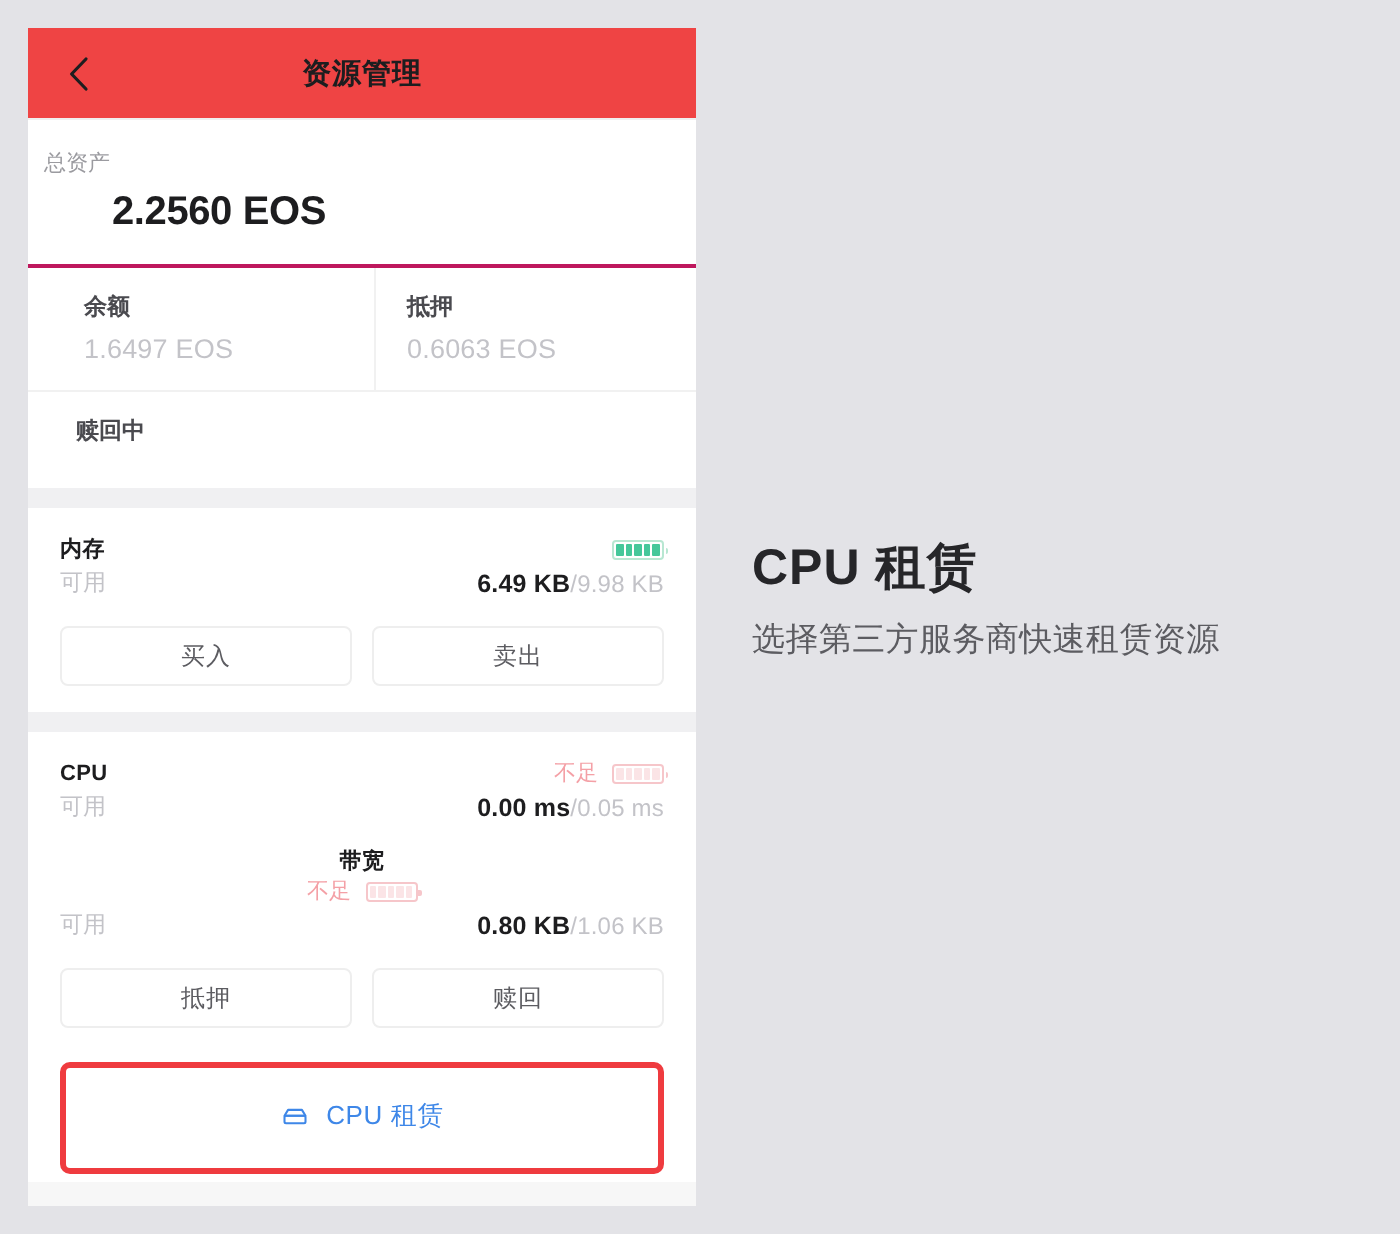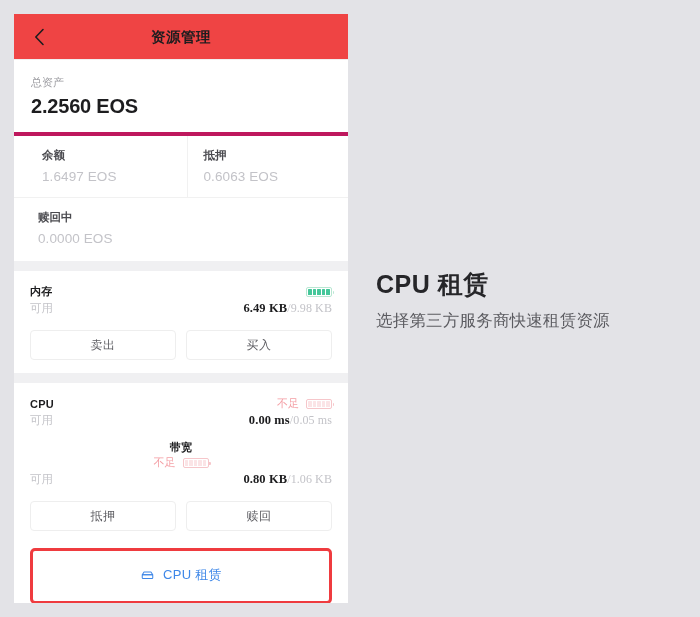--- a/index.html
+++ b/index.html
@@ -56,35 +56,36 @@
     color: #1d1d1f;
     letter-spacing: .5px;
   }
 
   
   .summary-card {
     background: #ffffff;
     padding: 0;
   }
   .total-block {
-    padding: 15px 16px 14px 17px;
-    border-bottom: 4px solid #be185d;
+    padding: 15px 16px 14px 8px;
+    border-bottom: 2px solid #be185d;
   }
   .label-sm {
     font-size: 11px;
     color: #9b9ba0;
     line-height: 1.4;
     margin-bottom: 5px;
   }
   .total-value {
     font-size: 20px;
     font-weight: bold;
     color: #1d1d1f;
     letter-spacing: -0.2px;
     line-height: 1.15;
+    margin-left: 34px;
   }
   .pair-row {
     display: flex;
     border-bottom: 1px solid #f1f1f1;
     padding-left: 12px;
   }
   .pair-cell {
     flex: 1;
     padding: 12px 16px 13px 16px;
   }
@@ -180,21 +181,20 @@
     justify-content: space-between;
   }
   .res-sub-label {
     font-size: 11.5px;
     color: #c3c3c8;
   }
   .res-amount {
     font-size: 12px;
     color: #c3c3c8;
     letter-spacing: .1px;
-    font-family: Liberation Serif, serif;
   }
   .res-amount .avail {
     color: #1d1d1f;
     font-weight: bold;
     font-size: 12.5px;
   }
   .res-row-second {
     margin-top: 12px;
     flex-direction: column;
   }
@@ -307,21 +307,20 @@
         <div class="pair-value">1.6497 EOS</div>
       </div>
       <div class="pair-cell">
         <div class="pair-label">抵押</div>
         <div class="pair-value">0.6063 EOS</div>
       </div>
     </div>
 
     <div class="single-row">
       <div class="pair-label">赎回中</div>
-      <div class="pair-value">0.0000 EOS</div>
     </div>
   </div>
 
   <div class="gap"></div>
 
   <div class="res-card">
     <div class="res-head">
       <div class="res-name">内存</div>
       <div class="res-status">
         <div class="gauge">
@@ -333,22 +332,22 @@
         </div>
       </div>
     </div>
     <div class="res-sub">
       <div class="res-sub-label">可用</div>
       <div class="res-amount">
         <span class="avail">6.49 KB</span><span>/</span><span>9.98 KB</span>
       </div>
     </div>
     <div class="btn-row">
+      <button class="ghost-btn">买入</button>
       <button class="ghost-btn">卖出</button>
-      <button class="ghost-btn">买入</button>
     </div>
   </div>
 
   <div class="gap"></div>
 
   <div class="res-card">
     <div class="res-head">
       <div class="res-name">CPU</div>
       <div class="res-status">
         <div class="status-text">不足</div>

